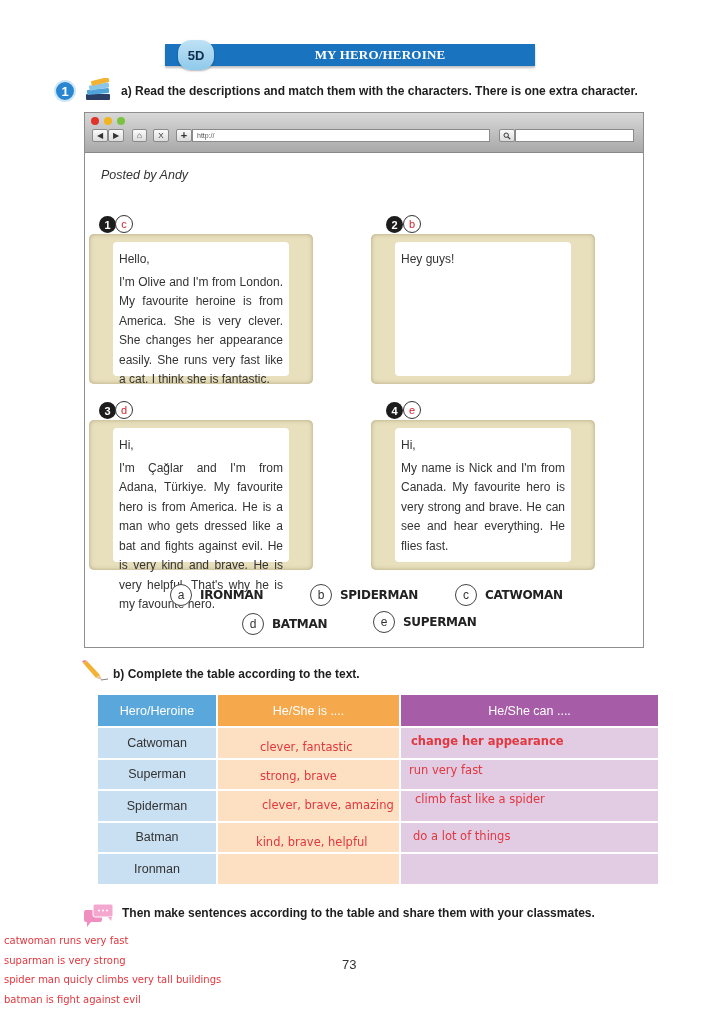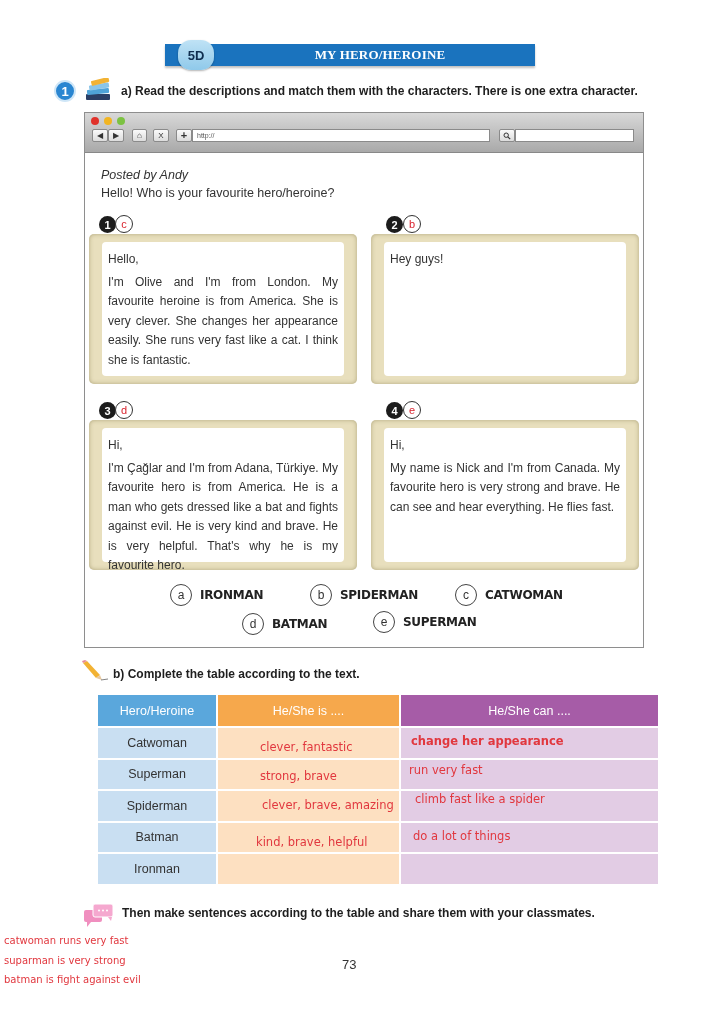--- a/index.html
+++ b/index.html
@@ -23,21 +23,21 @@
     .btn { position: absolute; top: 16px; height: 13px; background: linear-gradient(#fafafa, #dcdcdc); border: 1px solid #8a8a8a; border-radius: 2px; font-size: 8px; line-height: 11px; text-align: center; color: #333; }
     .url { position: absolute; top: 16px; height: 13px; background: #fff; border: 1px solid #8a8a8a; font-size: 7px; line-height: 11px; padding-left: 4px; color: #555; }
     .search { position: absolute; top: 16px; height: 13px; background: #fff; border: 1px solid #8a8a8a; }
 
     .posted { position: absolute; left: 16px; top: 55px; font-style: italic; font-size: 12.5px; color: #333; }
     .hello { position: absolute; left: 16px; top: 73px; font-size: 12.5px; color: #333; }
 
     .badge { position: absolute; width: 17px; height: 17px; border-radius: 50%; background: #1c1c1c; color: #fff; font-weight: bold; font-size: 11px; display: flex; align-items: center; justify-content: center; }
     .answer { position: absolute; width: 18px; height: 18px; border-radius: 50%; border: 1px solid #333; background: #fff; color: #d9232e; font-size: 11px; display: flex; align-items: center; justify-content: center; }
 
-    .card { position: absolute; width: 268px; height: 150px; background: #e8dfbd; border-radius: 5px; padding: 8px 13px; box-shadow: inset 0 0 4px rgba(120,110,60,0.5); }
+    .card { position: absolute; width: 224px; height: 150px; background: #e8dfbd; border-radius: 5px; padding: 8px 24px; box-shadow: inset 0 0 4px rgba(120,110,60,0.5); }
     .card-inner { width: 100%; height: 100%; background: #fff; border-radius: 4px; padding: 8px 6px 6px 6px; font-size: 12px; line-height: 19.5px; color: #333; text-align: justify; }
     .card-greet { display: block; margin-bottom: 3px; }
 
     .char { position: absolute; display: flex; align-items: center; }
     .char-circle { width: 22px; height: 22px; border-radius: 50%; border: 1px solid #444; font-size: 12px; display: flex; align-items: center; justify-content: center; color: #333; margin-right: 8px; background: #fff; }
     .char-name { font-family: "DejaVu Sans", sans-serif; font-weight: bold; font-size: 12px; letter-spacing: -0.3px; color: #222; transform: scaleY(1.08); }
 
     
     .pencil-icon { position: absolute; left: 80px; top: 660px; width: 28px; height: 22px; }
 
@@ -90,21 +90,20 @@
     <div class="btn" style="left:414px; width:16px; font-size:7px;">
       <svg width="8" height="8" viewBox="0 0 8 8" style="margin-top:2px;">
           <circle cx="3.2" cy="3.2" r="2.2" fill="none" stroke="#333" stroke-width="1"></circle>
           <line x1="4.8" y1="4.8" x2="7.2" y2="7.2" stroke="#333" stroke-width="1.2"></line>
         </svg>
     </div>
     <div class="search" style="left:430px; width:119px;"></div>
   </div>
 
   <div class="posted">Posted by Andy</div>
-  <div class="hello">Hello! Who is your favourite hero/heroine?</div>
 
   <div class="badge" style="left:14px; top:103px;">1</div>
   <div class="answer" style="left:30px; top:102px;">c</div>
   <div class="card" style="left:4px; top:121px;">
     <div class="card-inner">
       <span class="card-greet">Hello,</span>
       <span>I'm Olive and I'm from London. My favourite heroine is from America. She is very clever. She changes her appearance easily. She runs very fast like a cat. I think she is fantastic.</span>
     </div>
   </div>
 
@@ -224,16 +223,17 @@
   <polygon points="24,15 28,15 27,19" fill="#f5a8cf"></polygon>
   <circle cx="15" cy="8.5" r="1" fill="#fff"></circle>
     <circle cx="19" cy="8.5" r="1" fill="#fff"></circle>
     <circle cx="23" cy="8.5" r="1" fill="#fff"></circle>
 </svg>
 <div class="instr" style="left:122px; top:906px;">Then make sentences according to the table and share them with your classmates.</div>
 
 <div class="sentences">
   <div>catwoman runs very fast</div>
   <div>suparman is very strong</div>
+  <div>spider man quicly climbs very tall buildings</div>
   <div>batman is fight against evil</div>
 </div>
 
 <div class="page-num">73</div>
 
 </body></html>

